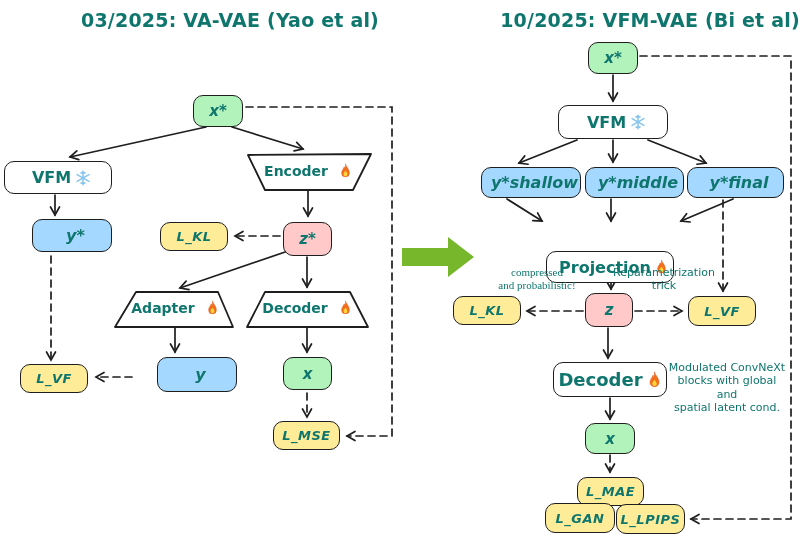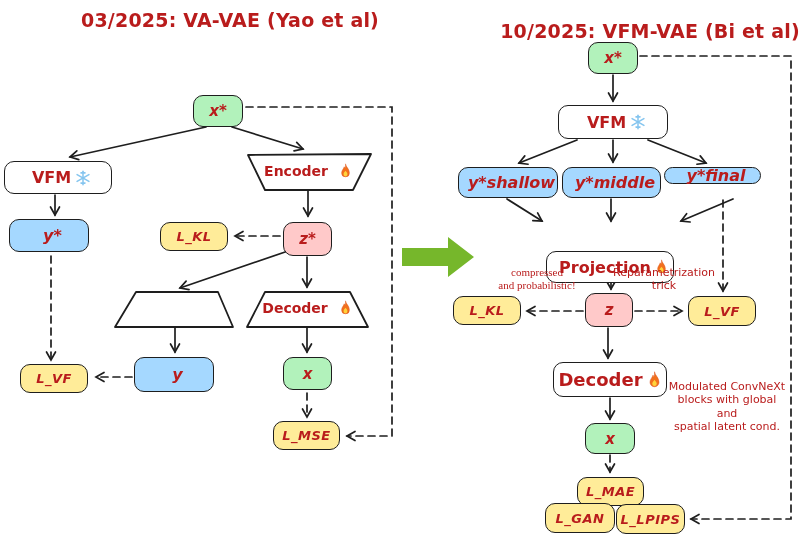--- a/index.html
+++ b/index.html
@@ -1,28 +1,28 @@
 <!DOCTYPE html>
 <html><head>
 <meta charset="utf-8">
 <style>
   html,body{margin:0;padding:0;background:#fff;}
   .canvas{
     position:relative;width:803px;height:540px;background:#ffffff;
-    font-family:"DejaVu Sans", sans-serif;color:#b91c1c;overflow:hidden;
+    font-family:"DejaVu Sans", sans-serif;color:#0f766e;overflow:hidden;
   }
   .wires{position:absolute;left:0;top:0;z-index:1;}
   .box{
     position:absolute;z-index:2;display:flex;align-items:center;justify-content:center;
     gap:4px;border:1.7px solid #1e1e1e;border-radius:10px;box-sizing:border-box;
     font-weight:bold;font-size:15px;background:#fff;
   }
   .box.top{z-index:3;}
   .g{background:#b2f2bb;}
-  .b{background:#a5d8ff;}
+  .b{background:#a5d8ff;margin-left:23px;}
   .p{background:#ffc9c9;}
   .y{background:#ffec99;}
   .w{background:#ffffff;}
   .m{font-style:italic;}
   .loss{font-style:italic;font-size:13px;letter-spacing:.5px;}
   .title{
     position:absolute;z-index:2;text-align:center;font-size:19px;font-weight:bold;
     letter-spacing:.2px;
   }
   .traplbl{
@@ -110,21 +110,21 @@
       <line x1="635" y1="311" x2="682" y2="311" marker-end="url(#ah)"></line>
       <line x1="723" y1="200" x2="723" y2="291" marker-end="url(#ah)"></line>
       <line x1="610" y1="455" x2="610" y2="472" marker-end="url(#ah)"></line>
       <path d="M640,56 L791,56 L791,519 L691,519" marker-end="url(#ah)"></path>
     </g>
 
     <polygon points="402,248 448,248 448,237 474,257 448,277 448,266 402,266" fill="#76b72b"></polygon>
   </svg>
 
   <div class="title" style="left:0;top:9px;width:460px;">03/2025: VA-VAE (Yao et al)</div>
-  <div class="title" style="left:497px;top:20px;width:306px;">10/2025: VFM-VAE (Bi et al)</div>
+  <div class="title" style="left:497px;top:9px;width:306px;">10/2025: VFM-VAE (Bi et al)</div>
 
   <div class="box g" style="left:193px;top:95px;width:50px;height:32px;">
     <span class="m">x*</span>
   </div>
 
   <div class="box w mid" style="left:4px;top:161px;width:108px;height:33px;">
     <span>VFM</span>
     <svg class="ic" width="16" height="16">
         <use href="#snow-sym"></use>
       </svg>
@@ -142,20 +142,26 @@
   </div>
 
   <div class="box y loss" style="left:160px;top:222px;width:68px;height:29px;">
     <span>L_KL</span>
   </div>
 
   <div class="box p" style="left:283px;top:222px;width:49px;height:34px;">
     <span class="m">z*</span>
   </div>
 
+  <div class="traplbl" style="left:127px;top:296px;width:96px;height:24px;">
+    <span>Adapter</span>
+    <svg class="ic" width="13" height="16">
+        <use href="#flame-sym"></use>
+      </svg>
+  </div>
 
   <div class="traplbl" style="left:251px;top:296px;width:112px;height:24px;">
     <span>Decoder</span>
     <svg class="ic" width="13" height="16">
         <use href="#flame-sym"></use>
       </svg>
   </div>
 
   <div class="box y loss" style="left:20px;top:364px;width:68px;height:29px;">
     <span>L_VF</span>
@@ -185,21 +191,21 @@
   </div>
 
   <div class="box b mid" style="left:458px;top:167px;width:100px;height:31px;">
     <span class="m">y*shallow</span>
   </div>
 
   <div class="box b mid" style="left:562px;top:167px;width:99px;height:31px;">
     <span class="m">y*middle</span>
   </div>
 
-  <div class="box b mid" style="left:664px;top:167px;width:97px;height:17px;">
+  <div class="box b mid" style="left:664px;top:167px;width:97px;height:31px;">
     <span class="m">y*final</span>
   </div>
 
   <div class="box w mid" style="left:546px;top:226px;width:128px;height:32px;margin-top:25px;">
     <span>Projection</span>
     <svg class="ic" width="13" height="16">
         <use href="#flame-sym"></use>
       </svg>
   </div>
 
@@ -235,17 +241,17 @@
   </div>
 
   <div class="box y loss top" style="left:616px;top:504px;width:69px;height:30px;">
     <span>L_LPIPS</span>
   </div>
 
   <div class="note" style="left:486px;top:266px;width:102px;font-family:Liberation Serif, serif;">compressed
 and probabilistic!</div>
   <div class="note" style="left:612px;top:266px;width:104px;">Reparametrization
 trick</div>
-  <div class="note" style="left:666px;top:380px;width:122px;">Modulated ConvNeXt
+  <div class="note" style="left:666px;top:361px;width:122px;">Modulated ConvNeXt
 blocks with global and
 spatial latent cond.</div>
 
 </div>
 
 </body></html>

